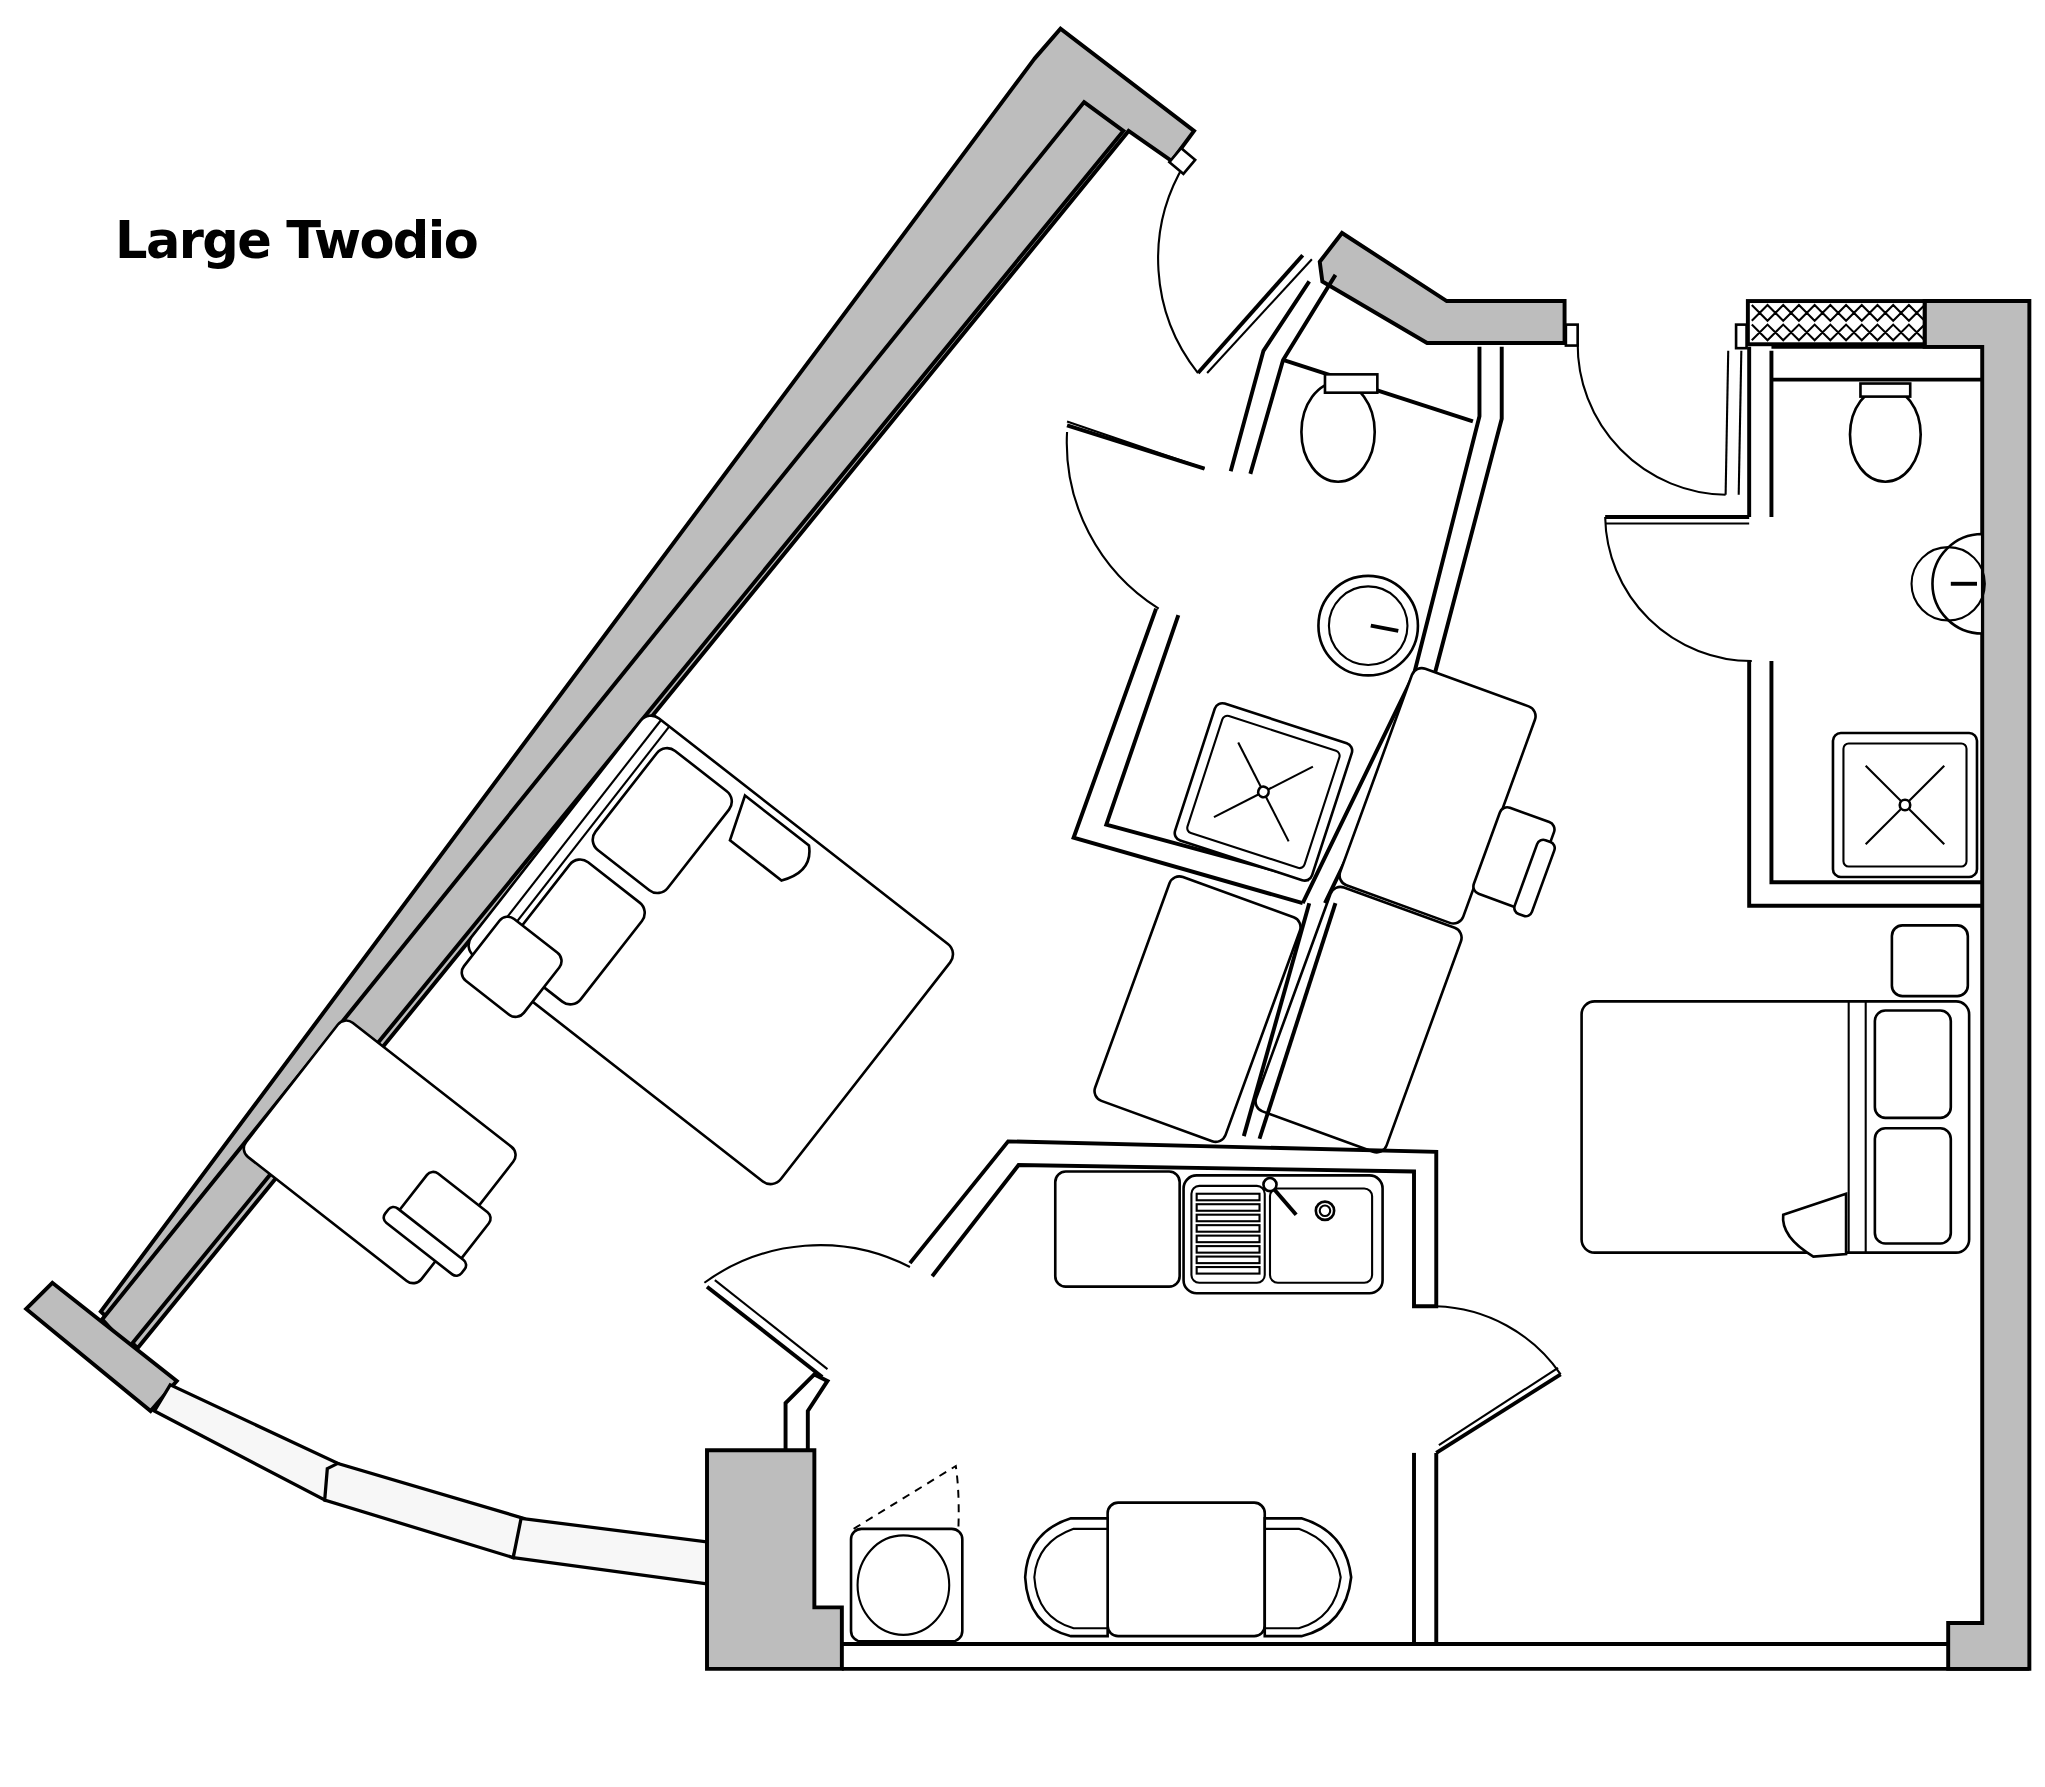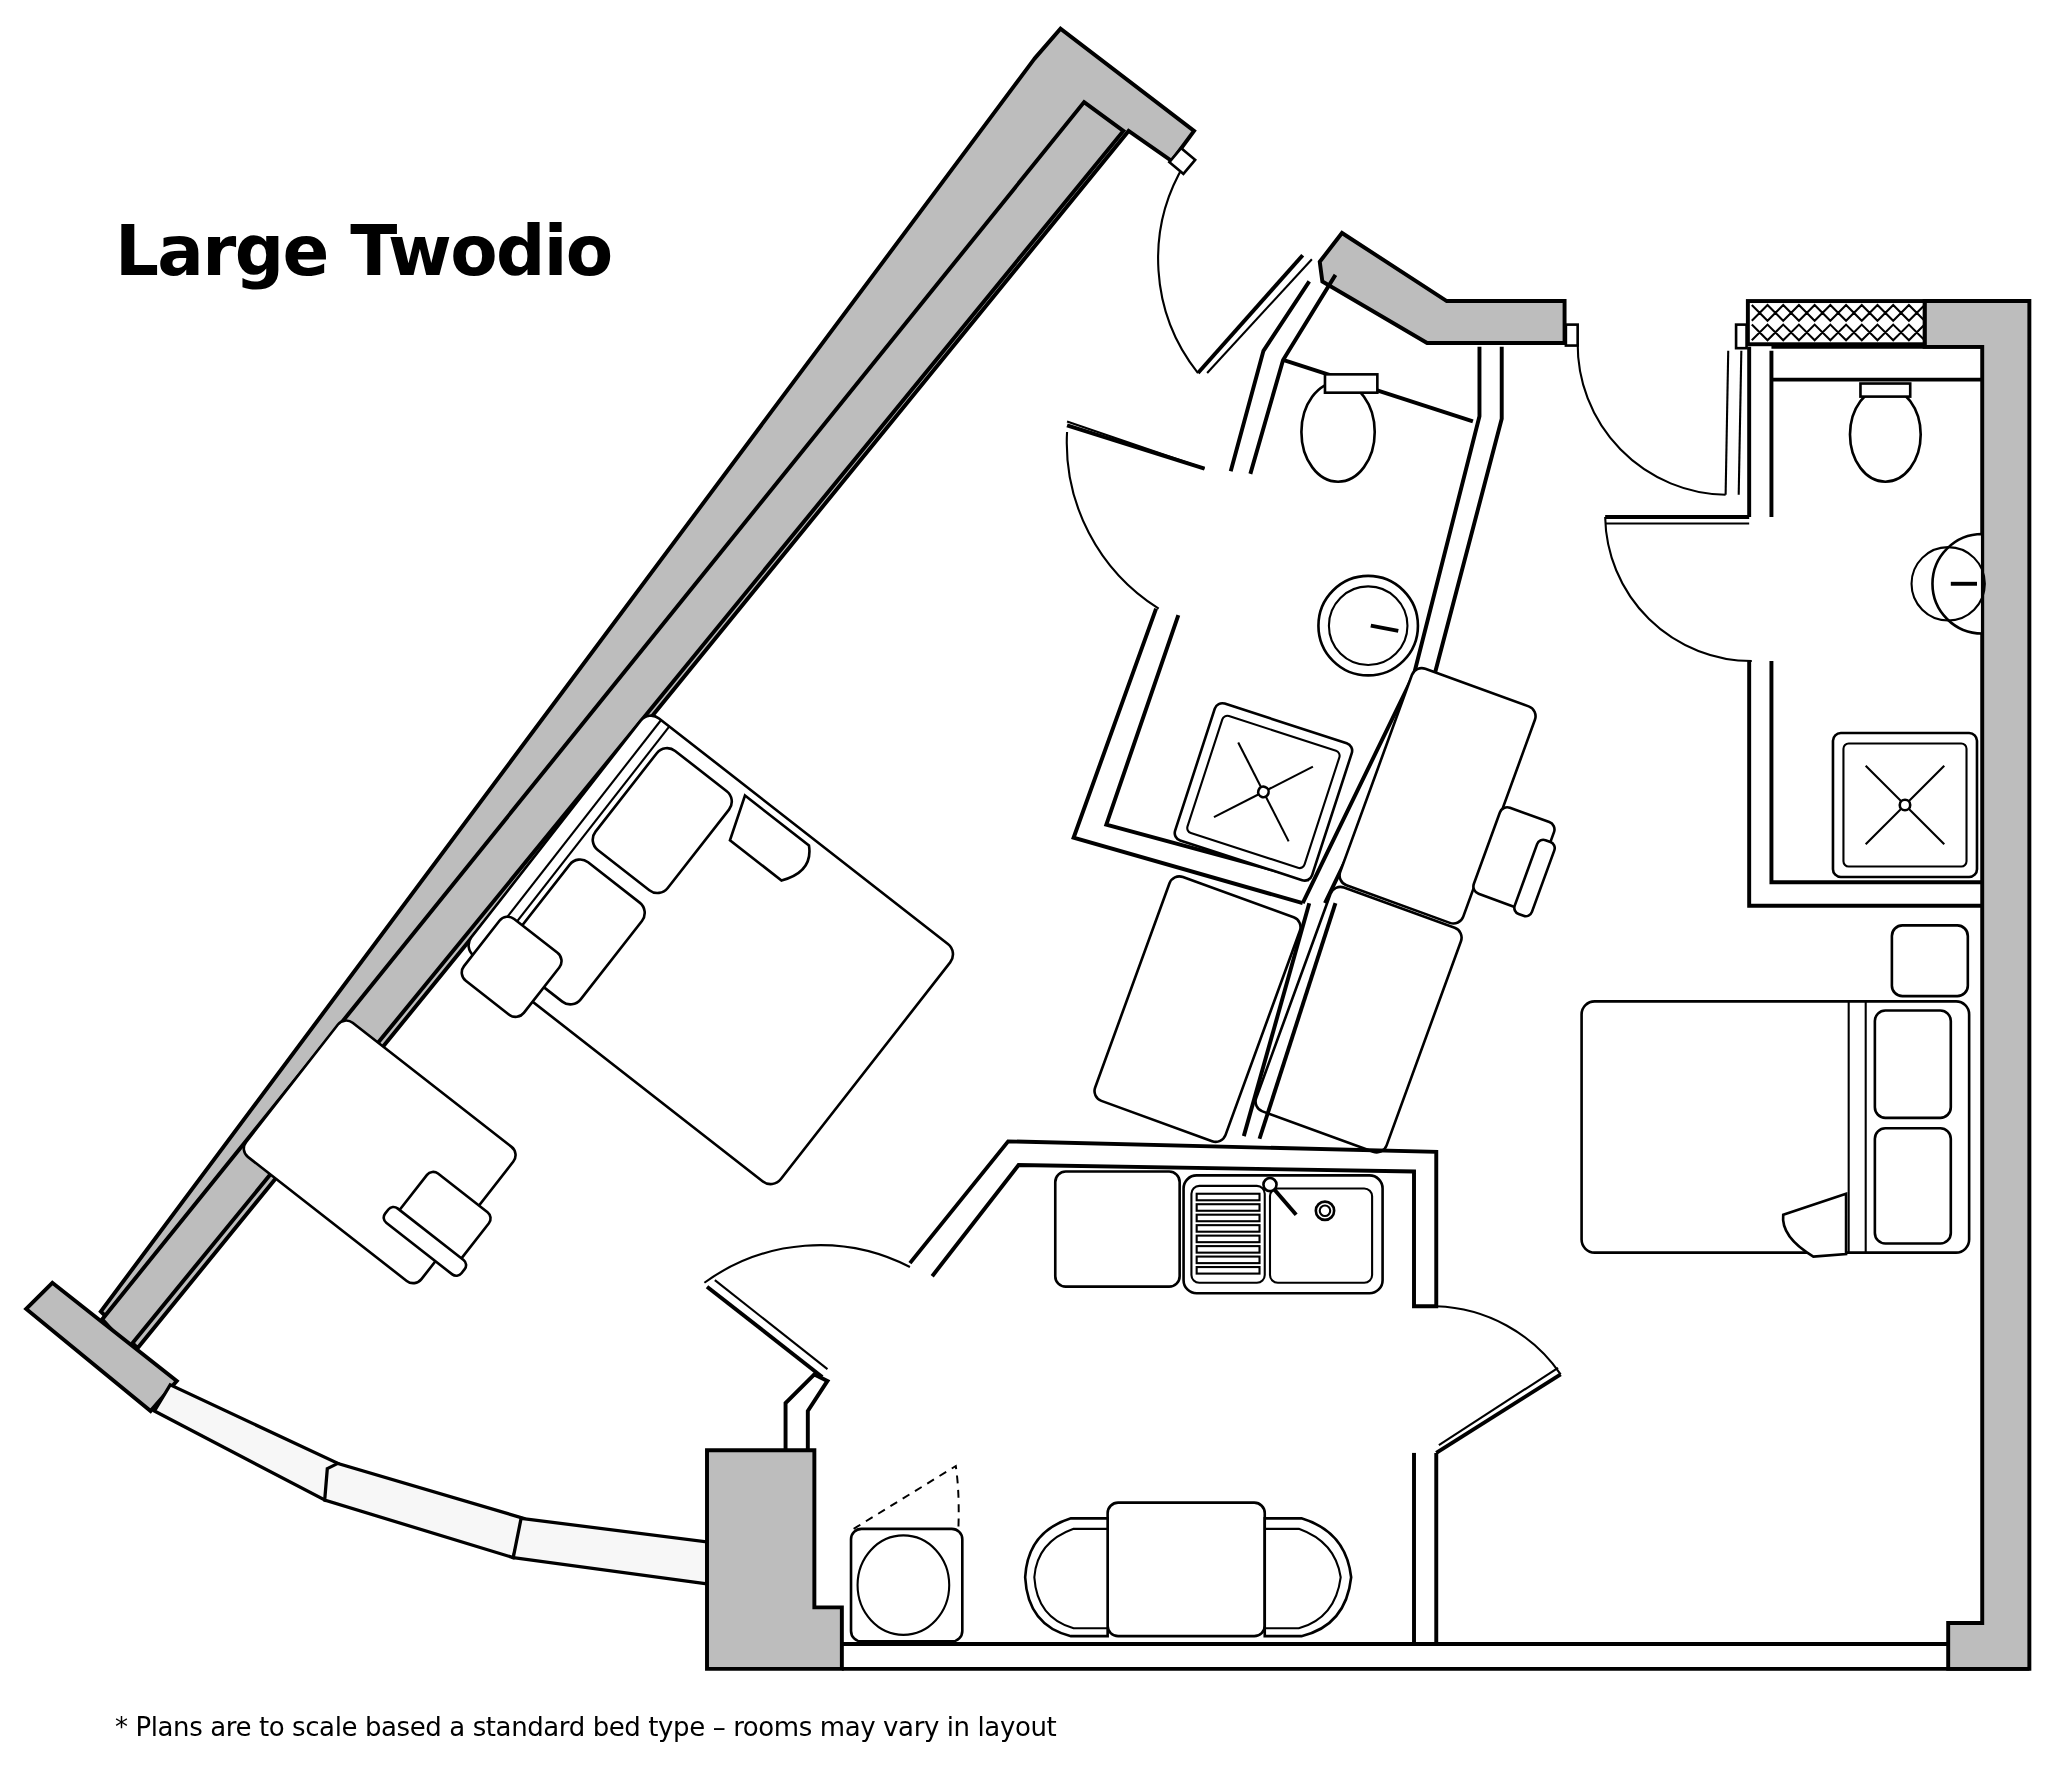--- a/index.html
+++ b/index.html
@@ -1,18 +1,18 @@
 <!DOCTYPE html>
 <html style="font-size:6.5px"><head>
 <meta charset="utf-8">
 <style>
   html, body { margin: 0; padding: 0; background: #ffffff; }
   #stage { position: relative; width: 2049px; height: 1788px; background: #ffffff; overflow: hidden; }
   #plan { position: absolute; left: 0; top: 0; width: 2049px; height: 1788px; }
-  .title { position: absolute; left: 115px; top: 211px; font-family: "DejaVu Sans", sans-serif; font-weight: bold; font-size: 69px; color: #000; letter-spacing: -1.6px; white-space: nowrap; }
+  .title { position: absolute; left: 115px; top: 211px; font-family: "DejaVu Sans", sans-serif; font-weight: bold; font-size: 51px; color: #000; letter-spacing: -1.6px; white-space: nowrap; }
   .footnote { position: absolute; left: 115px; top: 1712px; font-family: "DejaVu Sans", sans-serif; font-size: 26px; color: #000; white-space: nowrap; letter-spacing: -0.4px; }
   .wall { fill: #bdbdbd; stroke: #000; stroke-width: 3; stroke-linejoin: miter; }
   .line { fill: none; stroke: #000; stroke-width: 3; stroke-linejoin: miter; }
   .thin { fill: none; stroke: #000; stroke-width: 1.6; }
   .fx { fill: #fff; stroke: #000; stroke-width: 2; }
   .dash { fill: none; stroke: #000; stroke-width: 1.5; stroke-dasharray: 6 5; }
   .win { fill: #f7f7f7; stroke: #000; stroke-width: 2.5; }
 </style>
 </head>
 <body>
@@ -231,15 +231,14 @@
         <rect class="fx" x="846" y="1148" width="120" height="102" rx="8"></rect>
         <path class="fx" d="M846,1160 L818,1160 Q785,1170 783,1205 Q785,1242 818,1250 L846,1250 Z"></path>
         <path class="thin" d="M846,1168 L820,1168 Q792,1178 790,1205 Q792,1236 820,1244 L846,1244"></path>
         <path class="fx" d="M966,1160 L994,1160 Q1028,1170 1032,1205 Q1028,1242 994,1250 L966,1250 Z"></path>
         <path class="thin" d="M966,1168 L992,1168 Q1020,1178 1024,1205 Q1020,1236 992,1244 L966,1244"></path>
       </g>
     </g>
   </svg>
 
   <div class="title">Large Twodio</div>
-  <div class="footnote">* Plans are to scale based a standard bed type – rooms may vary in layout</div>
 </div>
 
 
 </body></html>

